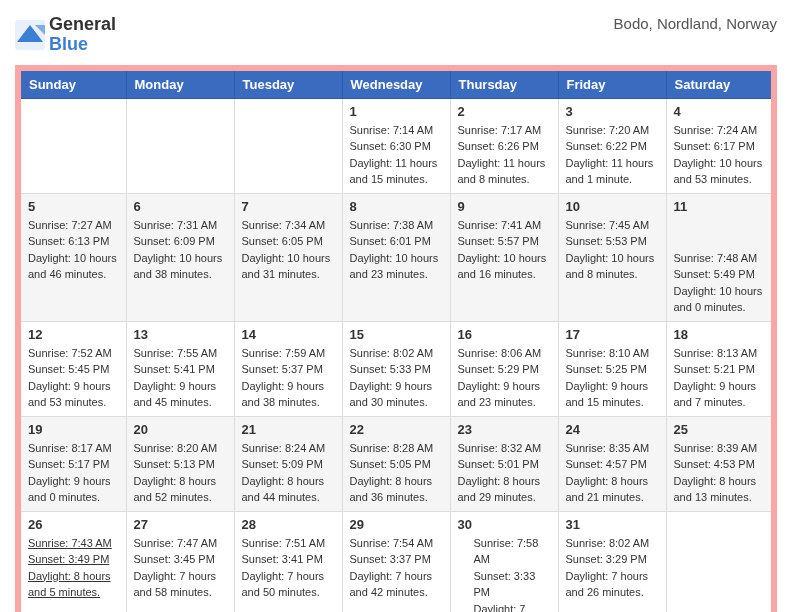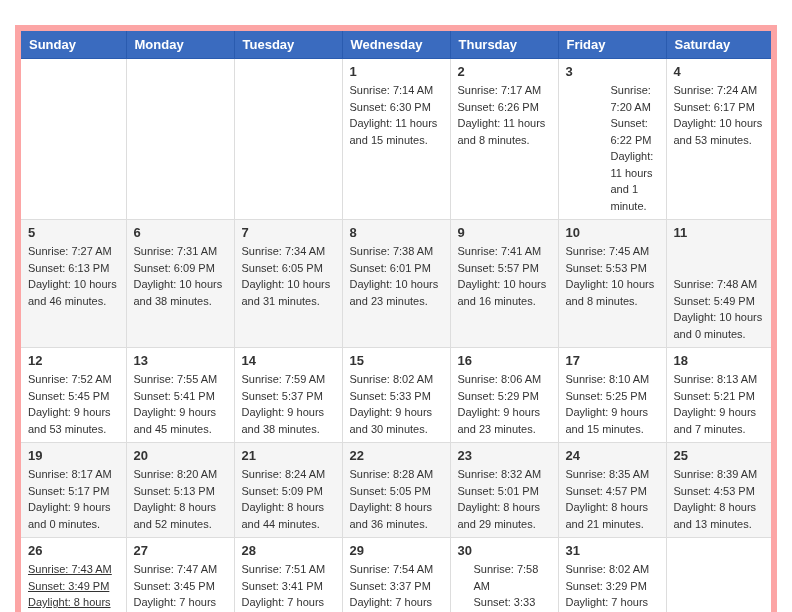--- a/index.html
+++ b/index.html
@@ -96,21 +96,33 @@
       background: #fff;
     }
     .calendar thead tr th {
       background: #3a6bbf;
     }
   </style>
 </head>
 <body>
 
 <div class="header">
+  <div class="logo">
+    <svg class="logo-icon" viewBox="0 0 30 30">
+      <rect x="0" y="0" width="30" height="30" rx="3" fill="#e8f0fe"></rect>
+      <polygon points="15,5 28,22 2,22" fill="#3a7fd5"></polygon>
+      <polygon points="20,5 30,5 30,15" fill="#3a7fd5" opacity="0.6"></polygon>
+    </svg>
+    <div class="logo-text">
+      <span class="logo-general">General</span>
+      <span class="logo-blue">Blue</span>
+    </div>
+  </div>
   <div class="title-block">
+    <div class="location">Bodo, Nordland, Norway</div>
   </div>
 </div>
 
 <table class="calendar">
   <thead>
     <tr>
     <th>Sunday</th>
         <th>Monday</th>
         <th>Tuesday</th>
         <th>Wednesday</th>
@@ -133,21 +145,21 @@
         </td>
         <td>
           <span class="day-num">2</span>
           <div class="day-info" style="white-space: pre-line;">Sunrise: 7:17 AM
 Sunset: 6:26 PM
 Daylight: 11 hours
 and 8 minutes.</div>
         </td>
         <td>
           <span class="day-num">3</span>
-          <div class="day-info" style="white-space: pre-line; margin-left: 45px;">Sunrise: 7:20 AM
+          <div class="day-info" style="white-space: pre-line;">Sunrise: 7:20 AM
 Sunset: 6:22 PM
 Daylight: 11 hours
 and 1 minute.</div>
         </td>
         <td>
           <span class="day-num">4</span>
           <div class="day-info" style="white-space: pre-line;">Sunrise: 7:24 AM
 Sunset: 6:17 PM
 Daylight: 10 hours
 and 53 minutes.</div>

